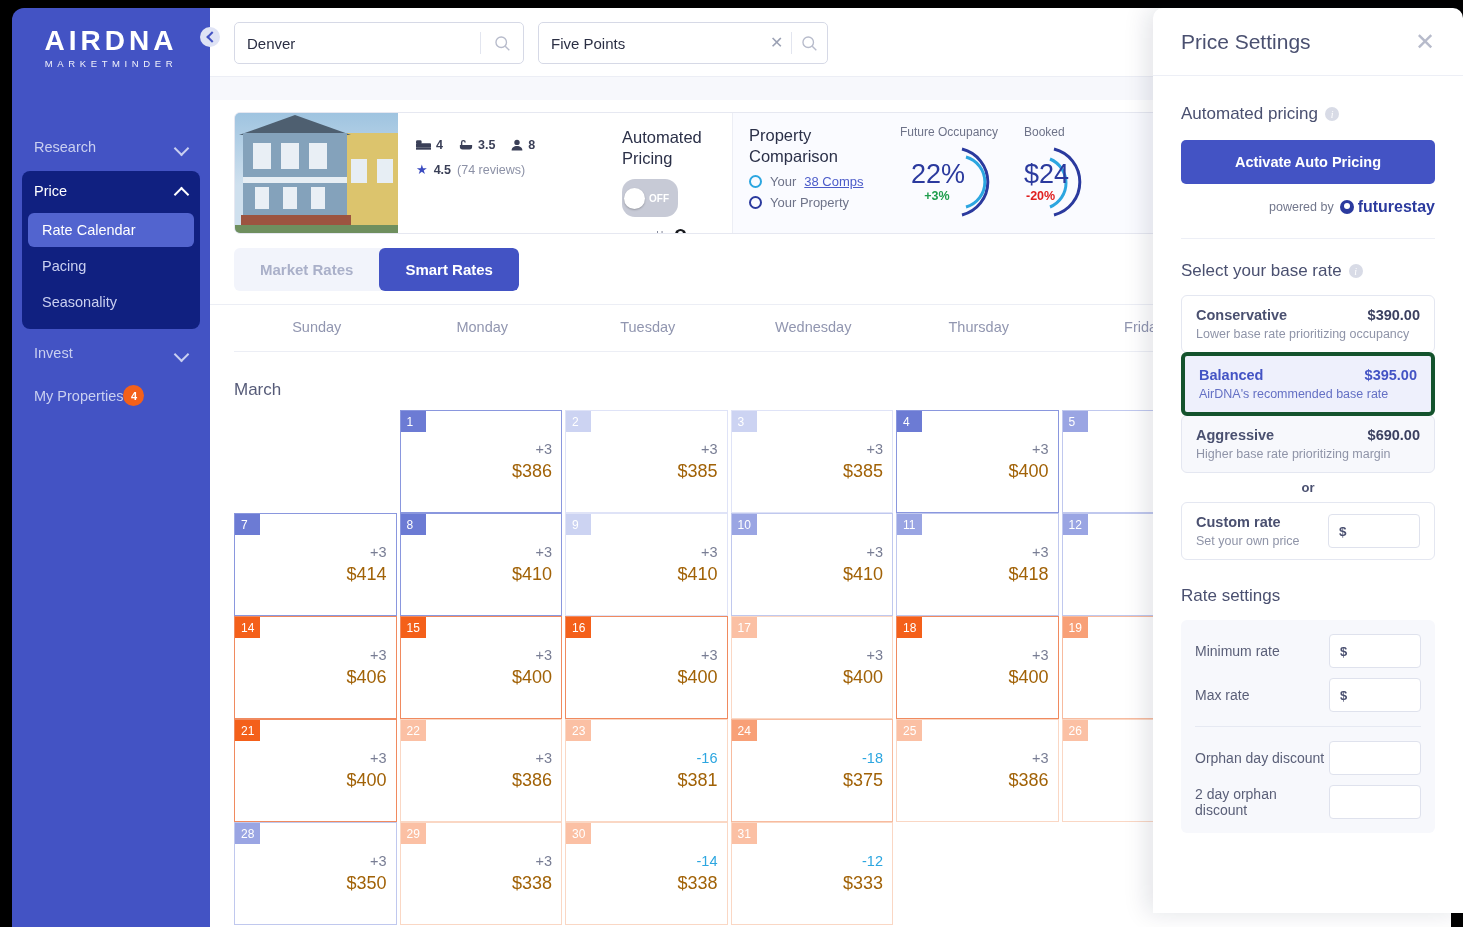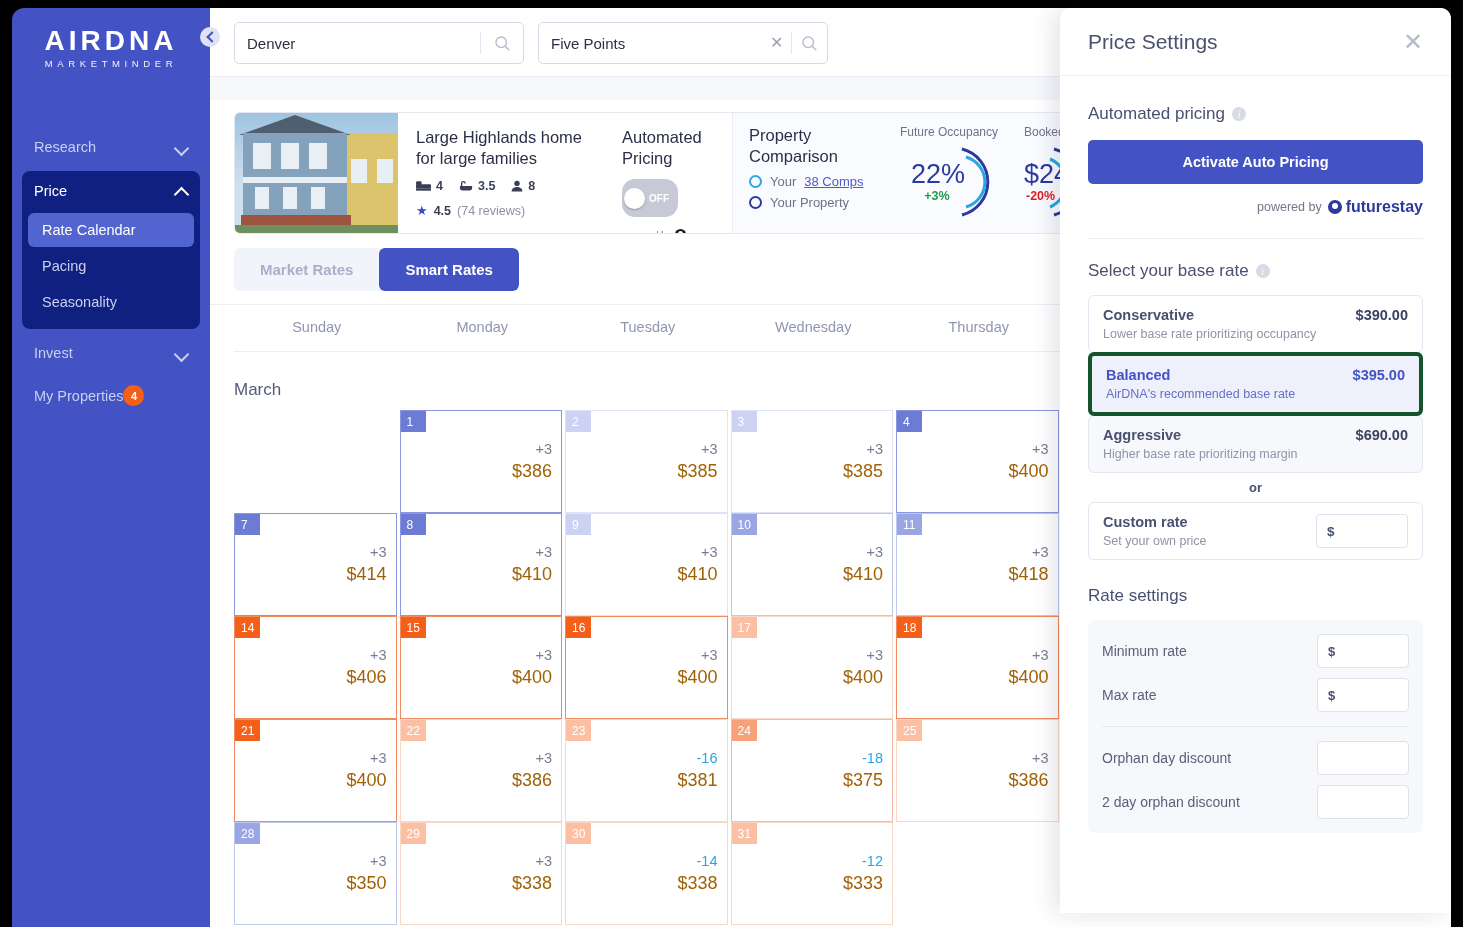--- a/index.html
+++ b/index.html
@@ -238,22 +238,22 @@
     position: absolute; right: 9px; top: 30px;
     font-size: 14.5px; color: #787d94;
   }
   .cell-delta.neg { color: #2ca6e0; }
   .cell-price {
     position: absolute; right: 9px; top: 50px;
     font-size: 18px; color: #a16207;
   }
   
   .panel {
-    position: absolute; right: 12px; top: 8px;
-    width: 391px; height: 905px; background: #fff;
+    position: absolute; right: 0; top: 8px;
+    width: 310px; height: 905px; background: #fff;
     border-radius: 10px 10px 0 0;
     box-shadow: -6px 0 24px rgba(20,24,60,.12);
     overflow: hidden; z-index: 30;
   }
   .panel-head {
     height: 68px; display: flex; align-items: center;
     justify-content: space-between; padding: 0 28px;
     border-bottom: 1px solid #edeff6;
   }
   .panel-title { font-size: 21px; color: #4a5070; font-weight: 400; }
@@ -428,21 +428,20 @@
         <div style="position:absolute;left:8px;top:64px;width:104px;height:6px;background:#e7eef4;"></div>
         <div class="ph-win" style="left:20px;top:74px;width:14px;height:22px;"></div>
         <div class="ph-win" style="left:48px;top:74px;width:14px;height:22px;"></div>
         <div class="ph-win" style="left:76px;top:74px;width:14px;height:22px;"></div>
         <div style="position:absolute;left:6px;bottom:0;width:110px;height:18px;background:#9c5440;"></div>
         <div style="position:absolute;left:0;bottom:0;width:100%;height:8px;background:#6f8f5e;"></div>
         <div style="position:absolute;left:116px;top:46px;width:16px;height:24px;background:#e7eef4;"></div>
         <div style="position:absolute;left:142px;top:46px;width:16px;height:24px;background:#e7eef4;"></div>
       </div>
       <div class="prop-info">
-        <div class="prop-title">Large Highlands home for large families</div>
         <div class="prop-specs">
           <span class="sp">
             <svg width="15" height="12" viewBox="0 0 16 12">
                 <rect x="0" y="4" width="16" height="5" rx="1" fill="#3a3f57"></rect>
                 <rect x="0" y="1" width="6" height="4" rx="1.5" fill="#3a3f57"></rect>
                 <rect x="0" y="9" width="16" height="2" fill="#3a3f57"></rect>
               </svg>
             <span>4</span>
           </span>
           <span class="sp">

